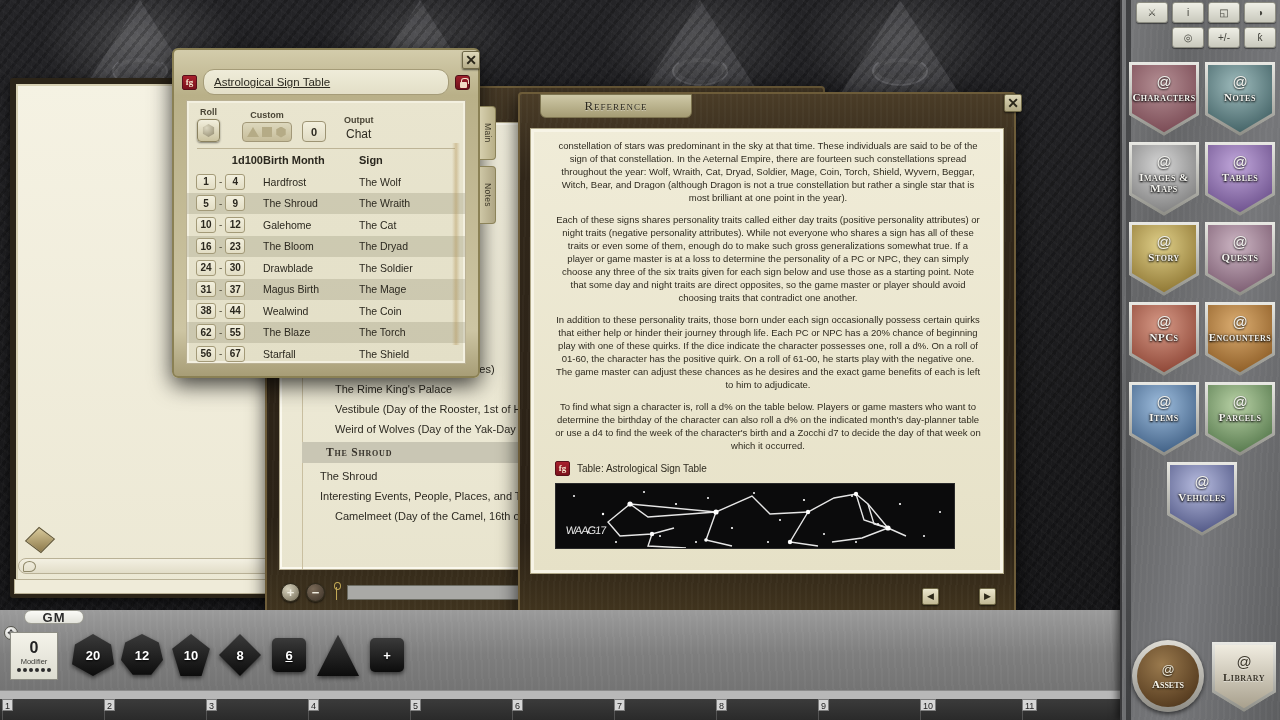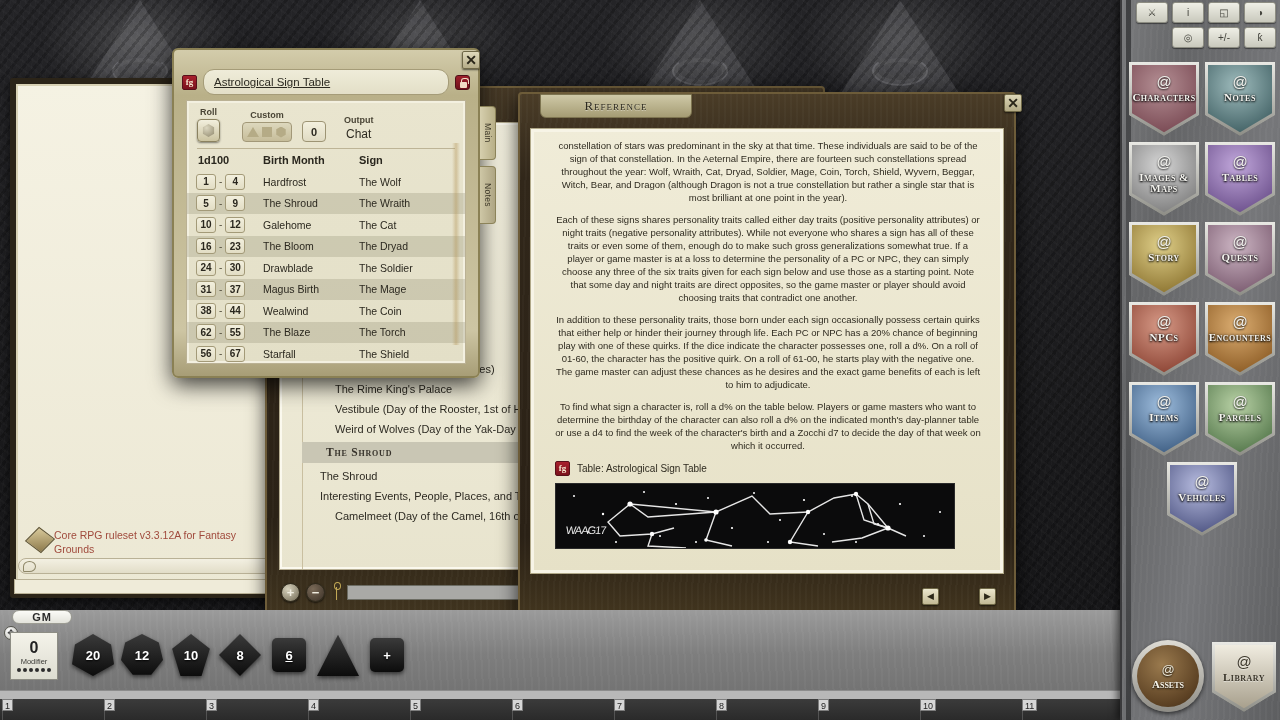--- a/index.html
+++ b/index.html
@@ -365,21 +365,21 @@
   .c-month{ width:96px; }
   .c-sign{ flex:1; }
   .rng-box{
     min-width:20px; height:16px; padding:0 3px; border-radius:3px;
     background:linear-gradient(#f2efdd,#e2ddc4);
     border:1px solid #a39a78;
     display:flex; align-items:center; justify-content:center;
     font-size:10px; font-weight:bold; color:#2a271e;
   }
   .dash{ color:#55503f; font-size:10px; }
-  .hdr-r{ width:76px; padding-left:11px; }
+  .hdr-r{ width:76px; padding-left:11px;text-align:right; }
   .hdr-m{ width:96px; }
   .hdr-s{ flex:1; }
 
   
   .sidetab{
     position:absolute; left:100%; width:16px;
     background:linear-gradient(90deg,#d6cfae,#b8af87);
     border:1px solid #8c8359; border-left:0;
     border-radius:0 4px 4px 0;
     display:flex; align-items:center; justify-content:center;
@@ -394,25 +394,25 @@
   }
 
   
   #bottombar{
     position:absolute; left:0; bottom:0; width:1120px; height:110px;
     background:
       repeating-linear-gradient(87deg, rgba(255,255,255,.03) 0 2px, transparent 2px 7px),
       linear-gradient(#9b9b9b,#7e7e7e 40%,#6b6b6b);
   }
   #gmtag{
-    position:absolute; left:12px; top:-0px; width:60px; height:14px;
+    position:absolute; left:24px; top:-0px; width:60px; height:14px;
     background:linear-gradient(#fbfbf7,#e3e3db);
     border-radius:8px; border:1px solid #9c9c93;
     display:flex; align-items:center; justify-content:center;
-    font-size:11px; font-weight:bold; color:#2b2b2b; letter-spacing:1px;
+    font-size:13px; font-weight:bold; color:#2b2b2b; letter-spacing:1px;
   }
   #modifier{
     position:absolute; left:10px; top:22px; width:48px; height:48px;
     background:linear-gradient(#f4f3ea,#ddddd1);
     border:1px solid #8d8d84;
     display:flex; flex-direction:column; align-items:center; justify-content:center;
   }
   #modifier .val{ font-size:16px; font-weight:bold; color:#222; line-height:1; }
   #modifier .lbl{ font-size:7.5px; color:#3a3a36; margin-top:1px; }
   #modifier .dots{ display:flex; gap:2px; margin-top:2px; }
@@ -468,24 +468,20 @@
     <div class="pyramid" style="left:838px"></div>
     <div class="pyr-glyph" style="left:112px; top:56px"></div>
     <div class="pyr-glyph" style="left:392px; top:56px"></div>
     <div class="pyr-glyph" style="left:672px; top:56px"></div>
     <div class="pyr-glyph" style="left:872px; top:56px"></div>
   </div>
 
   <div class="fgwin" id="leftwin">
     <div class="paper"></div>
     <div class="cube"></div>
-    <div class="copyright">
-      <div>Core RPG ruleset v3.3.12A for Fantasy Grounds</div>
-      <div>Copyright 2019 Smiteworks USA, LLC</div>
-    </div>
     <div class="chatbar">
       <div class="bubble"></div>
     </div>
     <div class="chatentry"></div>
   </div>
 
   <div class="fgwin" id="midwin">
     <div class="woodframe"></div>
     <div class="page">
       <div class="vline" style="left:22px"></div>

